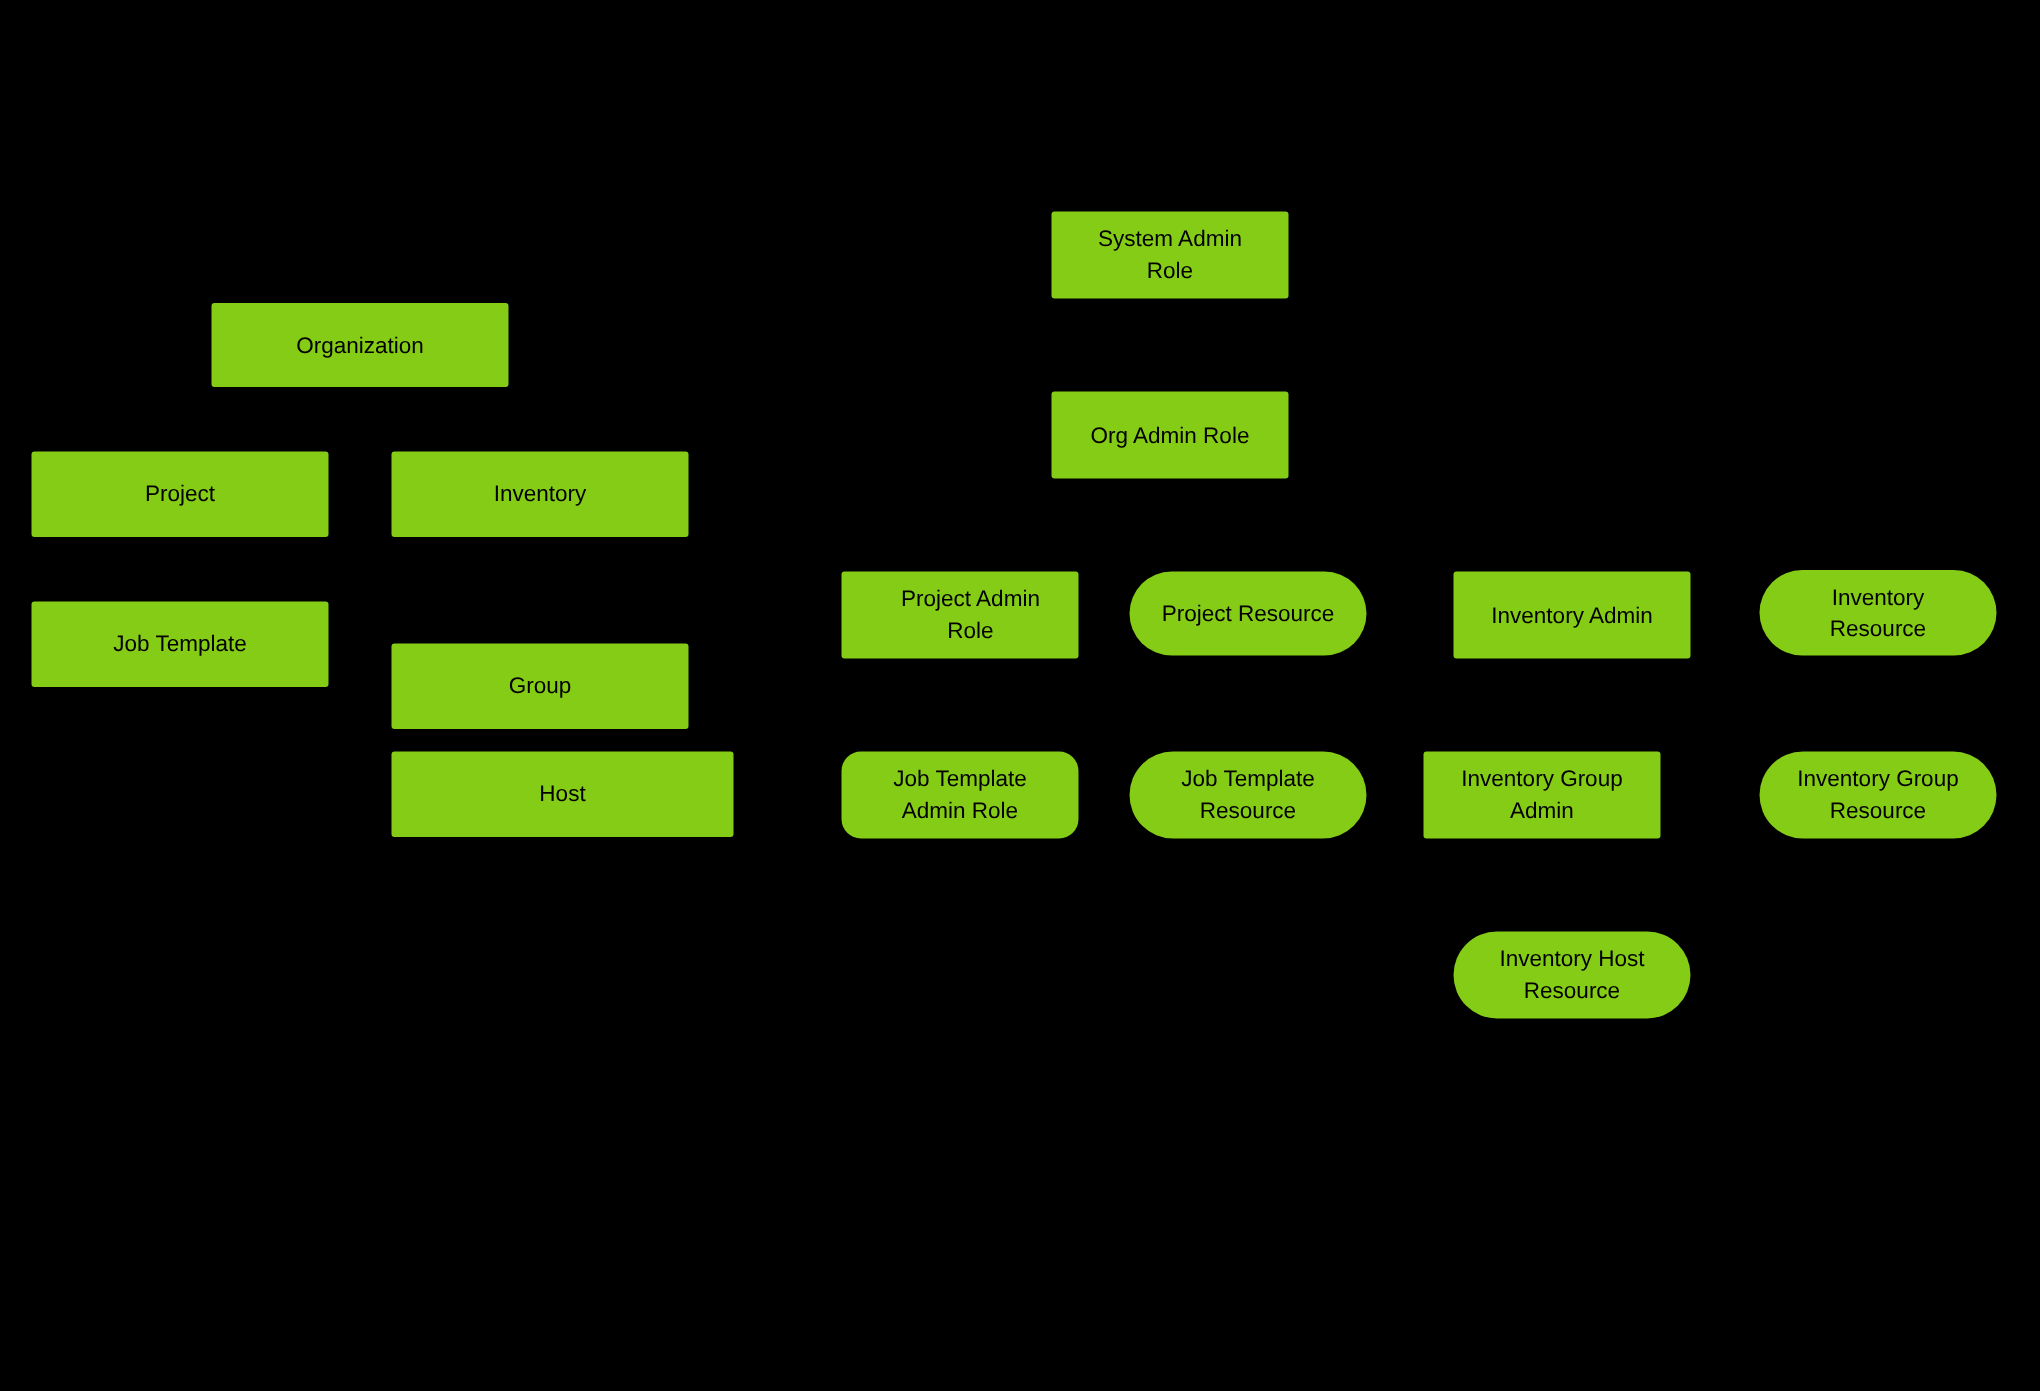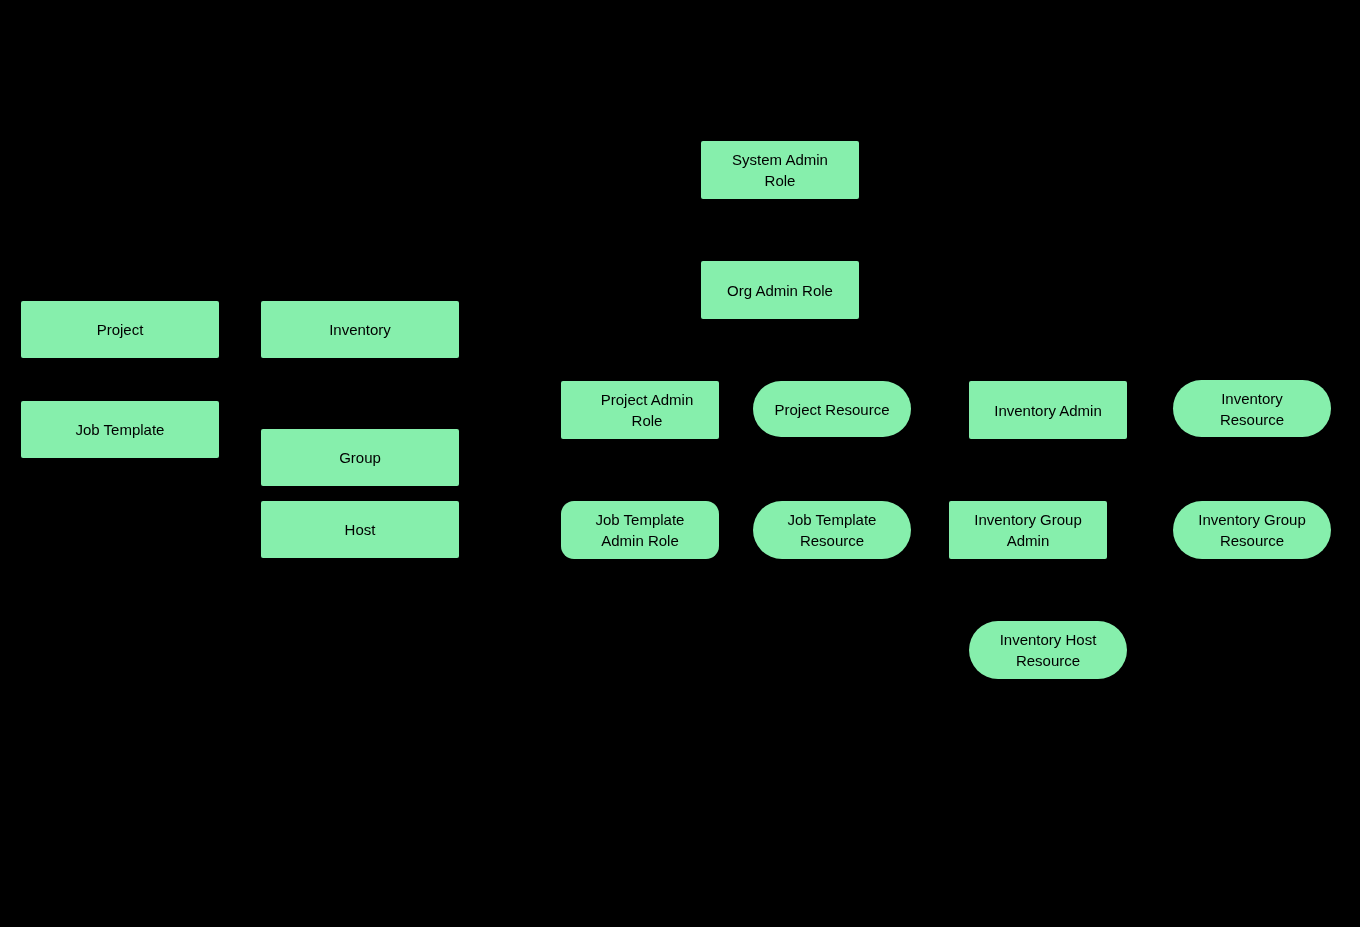--- a/index.html
+++ b/index.html
@@ -13,21 +13,21 @@
     font-family: "Liberation Sans", "DejaVu Sans", sans-serif;
     position: relative;
     overflow: hidden;
   }
   .canvas {
     position: absolute;
     inset: 0;
   }
   .node {
     position: absolute;
-    background: #86efac;
+    background: #84cc16;
     color: #000000;
     display: flex;
     align-items: center;
     justify-content: center;
     text-align: center;
     font-size: 15px;
     line-height: 21px;
     box-sizing: border-box;
     padding: 4px 20px;
   }
@@ -36,40 +36,43 @@
   }
   .pill {
     border-radius: 29px;
   }
   
   .n-organization            { left: 141px; top: 202px; width: 198px; height: 56px; }
   .n-project                 { left: 21px;  top: 301px; width: 198px; height: 57px; text-align: center; }
   .n-inventory               { left: 261px; top: 301px; width: 198px; height: 57px; }
   .n-job-template            { left: 21px;  top: 401px; width: 198px; height: 57px; }
   .n-group                   { left: 261px; top: 401px; width: 198px; height: 57px; margin-top: 28px; }
-  .n-host                    { left: 261px; top: 501px; width: 198px; height: 57px; }
+  .n-host                    { left: 261px; top: 501px; width: 228px; height: 57px; }
   
   .n-system-admin-role       { left: 701px;  top: 141px; width: 158px; height: 58px; }
   .n-org-admin-role          { left: 701px;  top: 261px; width: 158px; height: 58px; }
   .n-org-resource            { left: 941px;  top: 261px; width: 158px; height: 57px; }
   .n-project-admin-role      { left: 561px;  top: 381px; width: 158px; height: 58px; padding-left: 34px; }
   .n-project-resource        { left: 753px;  top: 381px; width: 158px; height: 56px; align-items: center; }
   .n-inventory-admin         { left: 969px;  top: 381px; width: 158px; height: 58px; }
   .n-inventory-resource      { left: 1173px; top: 380px; width: 158px; height: 57px; }
   .n-job-template-admin-role { left: 561px;  top: 501px; width: 158px; height: 58px; border-radius: 13px; }
   .n-job-template-resource   { left: 753px;  top: 501px; width: 158px; height: 58px; }
   .n-inventory-group-admin   { left: 949px;  top: 501px; width: 158px; height: 58px; }
   .n-inventory-group-resource{ left: 1173px; top: 501px; width: 158px; height: 58px; }
   .n-inventory-host-resource { left: 969px;  top: 621px; width: 158px; height: 58px; }
 </style>
 </head>
 <body>
 
 <div class="canvas">
 
+  <div class="node rect n-organization">
+    <span>Organization</span>
+  </div>
   <div class="node rect n-project">
     <span>Project</span>
   </div>
   <div class="node rect n-inventory">
     <span>Inventory</span>
   </div>
   <div class="node rect n-job-template">
     <span>Job Template</span>
   </div>
   <div class="node rect n-group">

